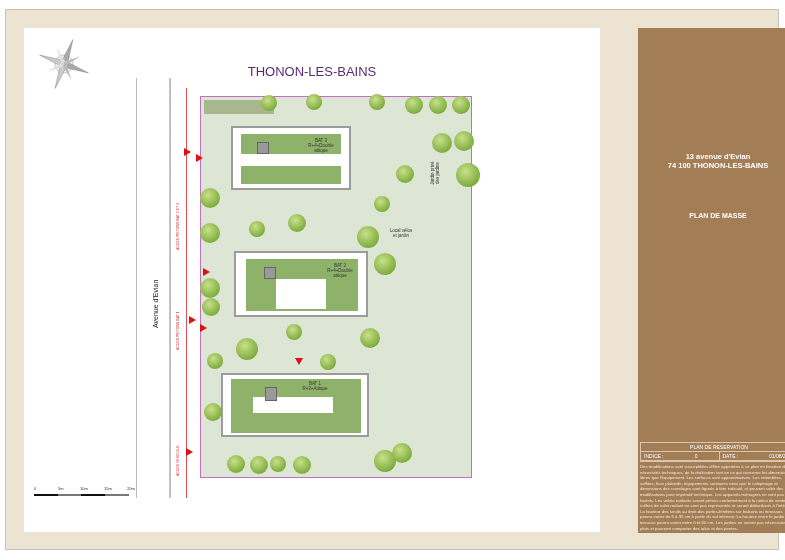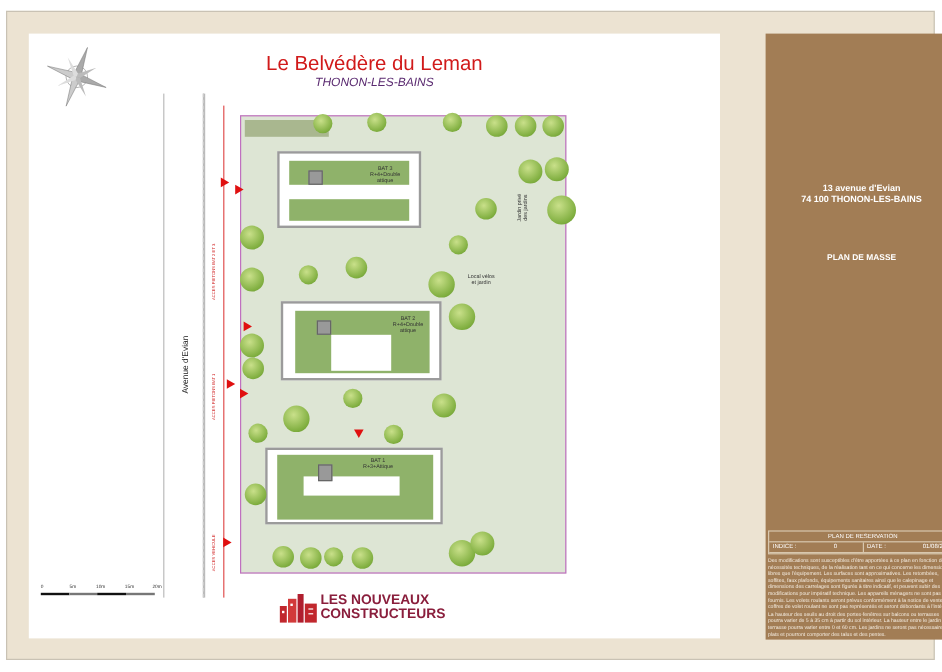--- a/index.html
+++ b/index.html
@@ -2,21 +2,21 @@
 <html><head>
 <meta charset="utf-8">
 <style>
   html,body{margin:0;padding:0;}
   body{width:785px;height:560px;background:#ffffff;position:relative;overflow:hidden;font-family:"Liberation Sans",sans-serif;}
   .frame{position:absolute;left:5px;top:9px;width:774px;height:541px;background:#ece3d2;border:1px solid #c9c2b4;box-sizing:border-box;}
   .sheet{position:absolute;left:24px;top:28px;width:576px;height:504px;background:#ffffff;}
   .panel{position:absolute;left:600px;top:28px;width:160px;height:505px;background:#a27d55;color:#fff;margin-left:38px;}
   .title{position:absolute;left:0;width:576px;text-align:center;}
   .t1{top:15px;font-size:17px;color:#d11a1a;}
-  .t2{top:36px;font-size:10px;color:#5a2a70;font-style:italic;}
+  .t2{top:36px;font-size:13px;color:#5a2a70;}
   .addr{position:absolute;top:124px;left:0;width:160px;text-align:center;font-size:7.5px;font-weight:bold;line-height:9px;}
   .plan{position:absolute;top:184px;left:0;width:160px;text-align:center;font-size:7px;font-weight:bold;}
   .resv{position:absolute;left:2px;top:414px;width:156px;border:1px solid #d8c7ae;font-size:5px;}
   .resv .hd{text-align:center;border-bottom:1px solid #d8c7ae;padding:1px 0;}
   .resv .row{display:flex;border-bottom:1px solid #d8c7ae;}
   .resv .row div{flex:1;padding:1px 3px;}
   .resv .row div:first-child{border-right:1px solid #d8c7ae;}
   .notes{position:absolute;left:2px;top:436px;width:156px;font-size:4.3px;line-height:5.6px;color:#f4ece0;}
   .site{position:absolute;left:0;top:0;width:576px;height:504px;}
   .scale{position:absolute;left:10px;top:458px;width:105px;height:16px;}
@@ -43,21 +43,20 @@
       <polygon points="28,2 31,25 28,28 25,25" fill="#aaa" stroke="#777" stroke-width="0.4" transform="rotate(20 28 28)"></polygon>
       <polygon points="28,54 31,31 28,28 25,31" fill="#ccc" stroke="#777" stroke-width="0.4" transform="rotate(20 28 28)"></polygon>
       <polygon points="2,28 25,25 28,28 25,31" fill="#ccc" stroke="#777" stroke-width="0.4" transform="rotate(20 28 28)"></polygon>
       <polygon points="54,28 31,25 28,28 31,31" fill="#aaa" stroke="#777" stroke-width="0.4" transform="rotate(20 28 28)"></polygon>
       <polygon points="28,10 30,26 28,28 26,26" fill="#bbb" transform="rotate(65 28 28)"></polygon>
       <polygon points="28,46 30,30 28,28 26,30" fill="#ddd" transform="rotate(65 28 28)"></polygon>
       <polygon points="28,10 30,26 28,28 26,26" fill="#bbb" transform="rotate(155 28 28)"></polygon>
       <polygon points="28,46 30,30 28,28 26,30" fill="#ddd" transform="rotate(155 28 28)"></polygon>
     </svg>
   </div>
-  <div class="title t1">Le Belvédère du Leman</div>
   <div class="title t2">THONON-LES-BAINS</div>
 
   <div class="site">
 
     <div style="position:absolute;left:112px;top:50px;width:1px;height:420px;background:#bbb;"></div>
     <div style="position:absolute;left:145px;top:50px;width:1px;height:420px;background:#bbb;border-left:1px dashed #ccc;"></div>
     <div style="position:absolute;left:162px;top:60px;width:1px;height:410px;background:#e05050;"></div>
     <div class="street" style="left:128px;top:300px;">Avenue d'Evian</div>
     <div class="access" style="left:152px;top:222px;">ACCES PIETONS BAT 2 ET 3</div>
     <div class="access" style="left:152px;top:322px;">ACCES PIETONS BAT 1</div>
@@ -143,36 +142,20 @@
     <span class="lbl" style="left:24px;">5m</span>
     <span class="lbl" style="left:46px;">10m</span>
     <span class="lbl" style="left:70px;">15m</span>
     <span class="lbl" style="left:93px;">20m</span>
     <div style="position:absolute;left:0;top:8px;width:24px;height:2px;background:#111;"></div>
     <div style="position:absolute;left:24px;top:8px;width:23px;height:2px;background:#fff;border:1px solid #777;box-sizing:border-box;"></div>
     <div style="position:absolute;left:47px;top:8px;width:24px;height:2px;background:#111;"></div>
     <div style="position:absolute;left:71px;top:8px;width:24px;height:2px;background:#fff;border:1px solid #777;box-sizing:border-box;"></div>
   </div>
 
-  <div class="logo">
-    <svg width="32" height="24" viewBox="0 0 32 24" style="position:absolute;left:0;top:3px;">
-      <rect x="0" y="10" width="6" height="14" fill="#c1272d"></rect>
-      <rect x="7" y="4" width="7" height="20" fill="#d23a3a"></rect>
-      <rect x="15" y="0" width="5" height="24" fill="#b01e2e"></rect>
-      <rect x="21" y="8" width="10" height="16" fill="#c1272d"></rect>
-      <rect x="2" y="14" width="2" height="2" fill="#fff"></rect>
-      <rect x="9" y="8" width="2" height="2" fill="#fff"></rect>
-      <rect x="24" y="12" width="4" height="1" fill="#fff"></rect>
-      <rect x="24" y="16" width="4" height="1" fill="#fff"></rect>
-    </svg>
-    <div class="txt">
-        <div>LES NOUVEAUX</div>
-        <div>CONSTRUCTEURS</div>
-      </div>
-  </div>
 </div>
 
 <div class="panel">
   <div class="addr">
     <div>13 avenue d'Evian</div>
     <div>74 100 THONON-LES-BAINS</div>
   </div>
   <div class="plan">PLAN DE MASSE</div>
   <div class="resv">
     <div class="hd">PLAN DE RESERVATION</div>

